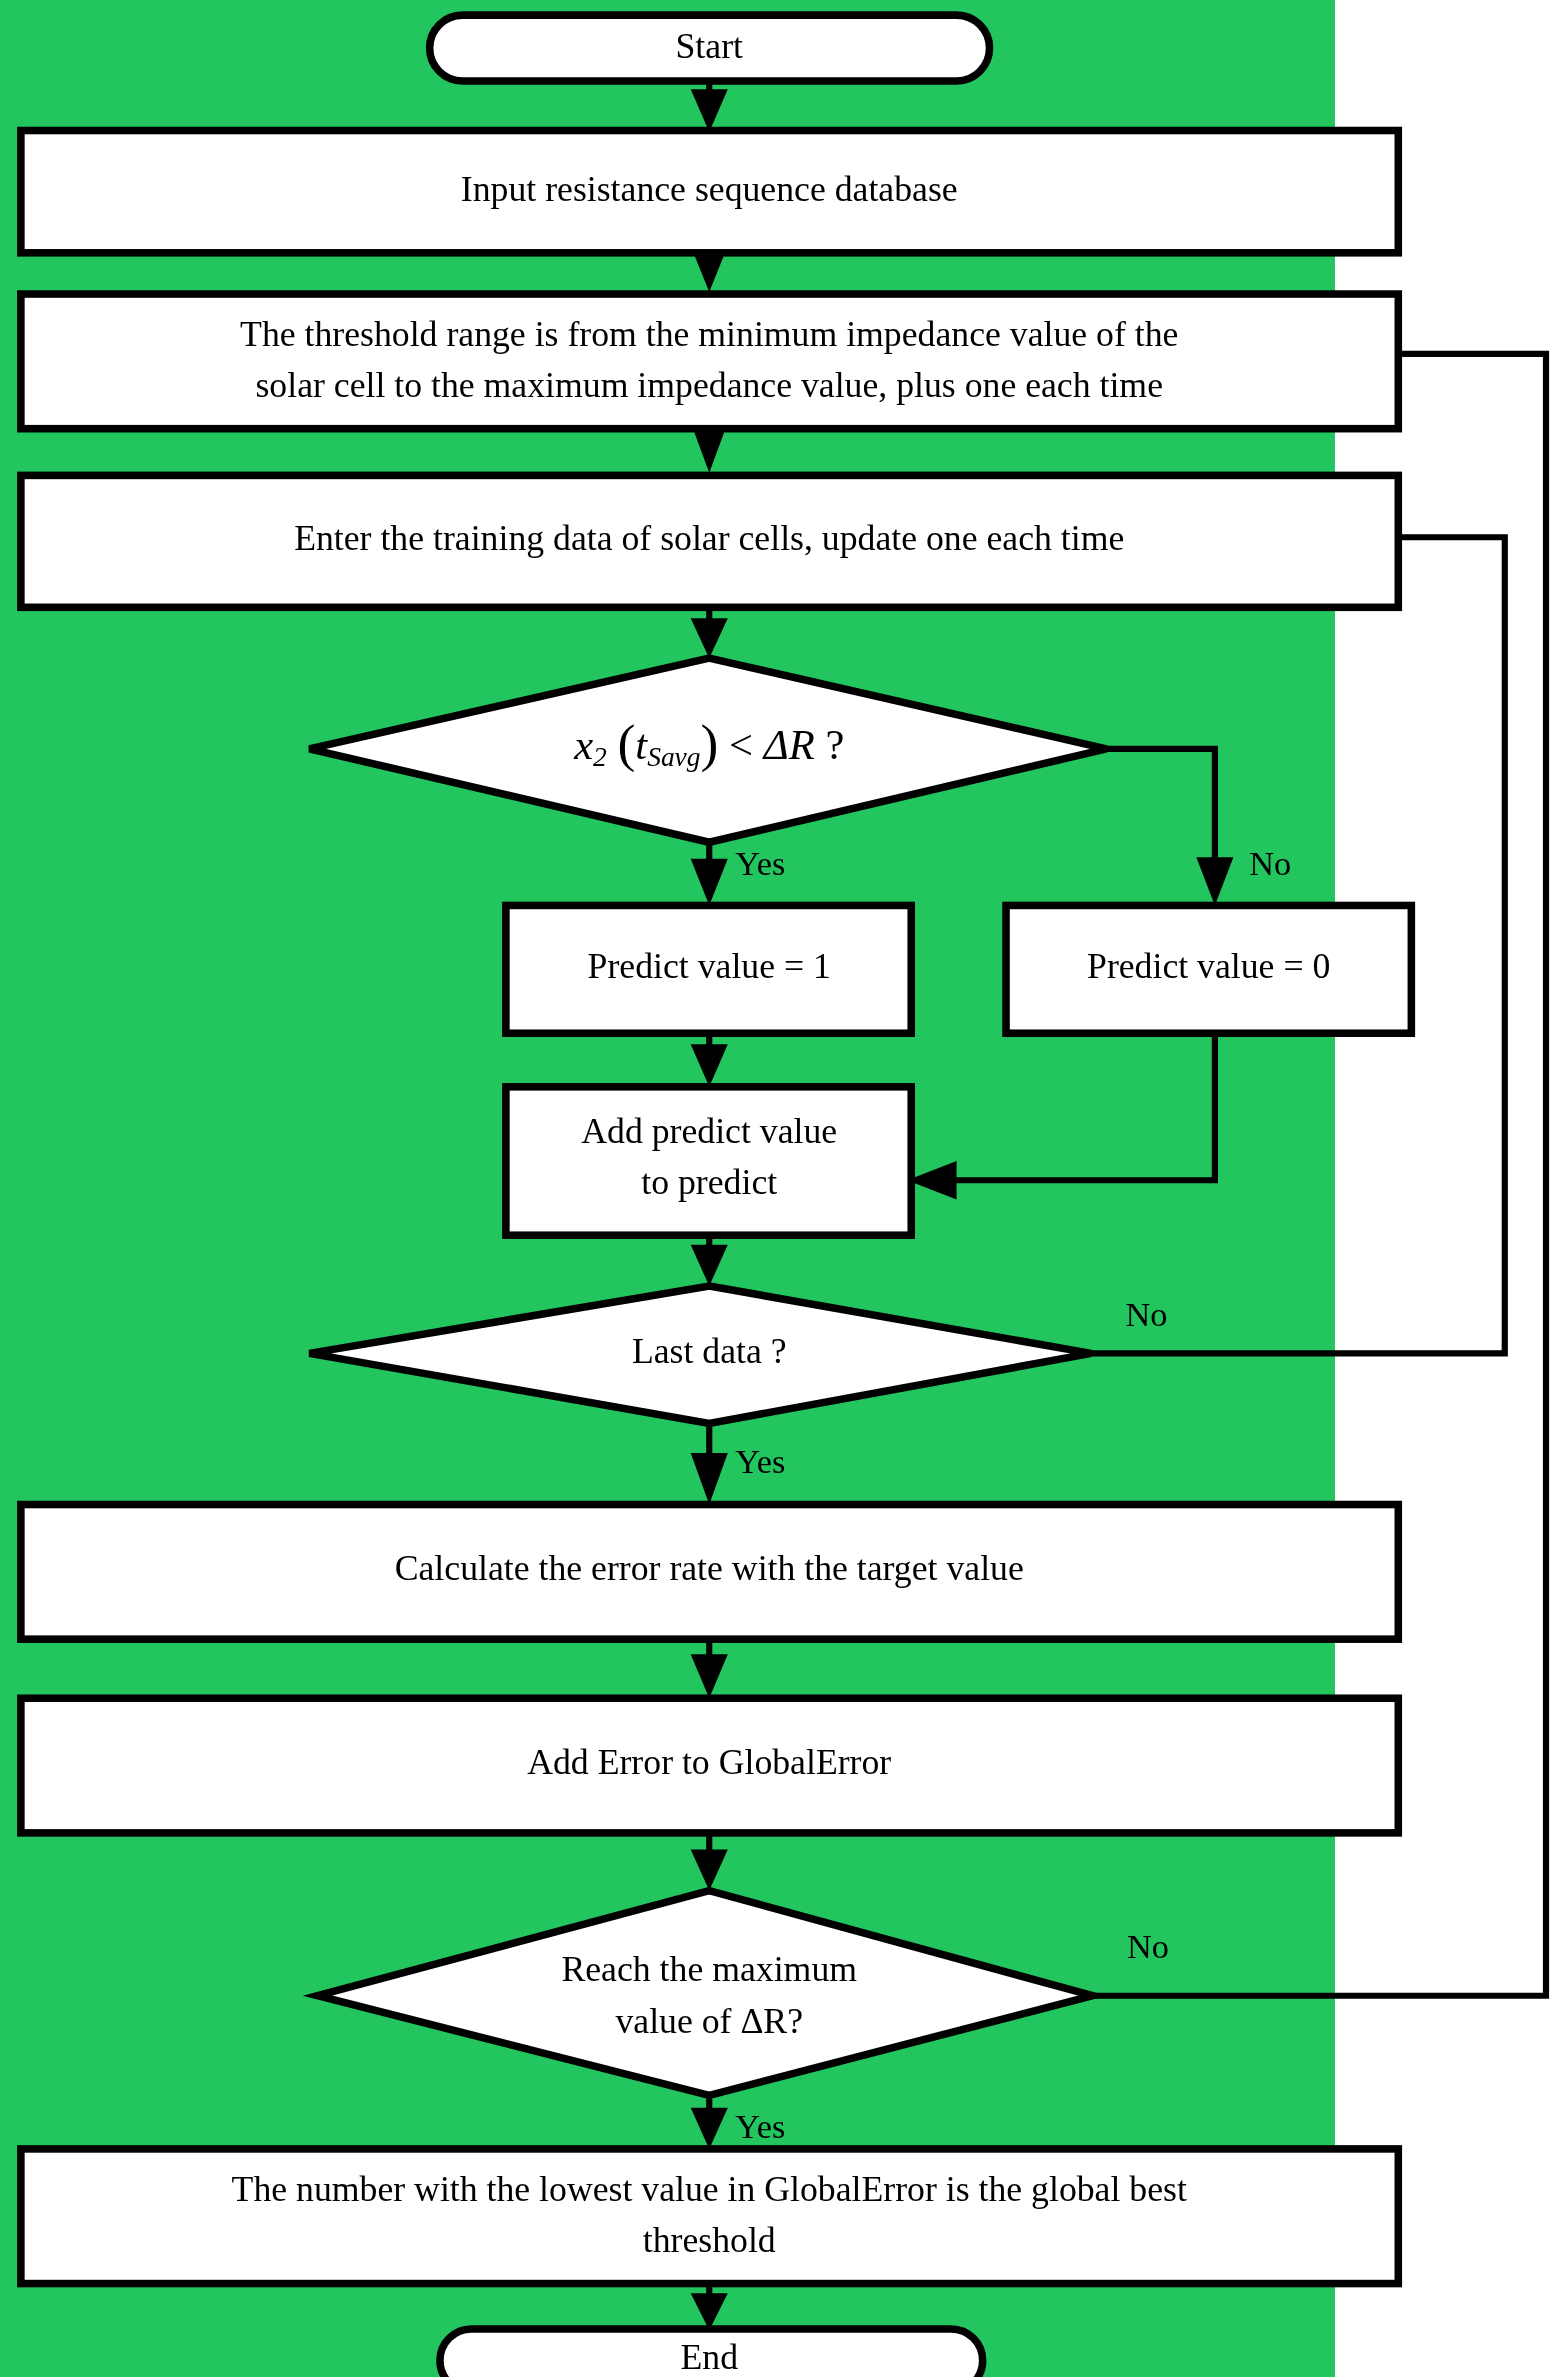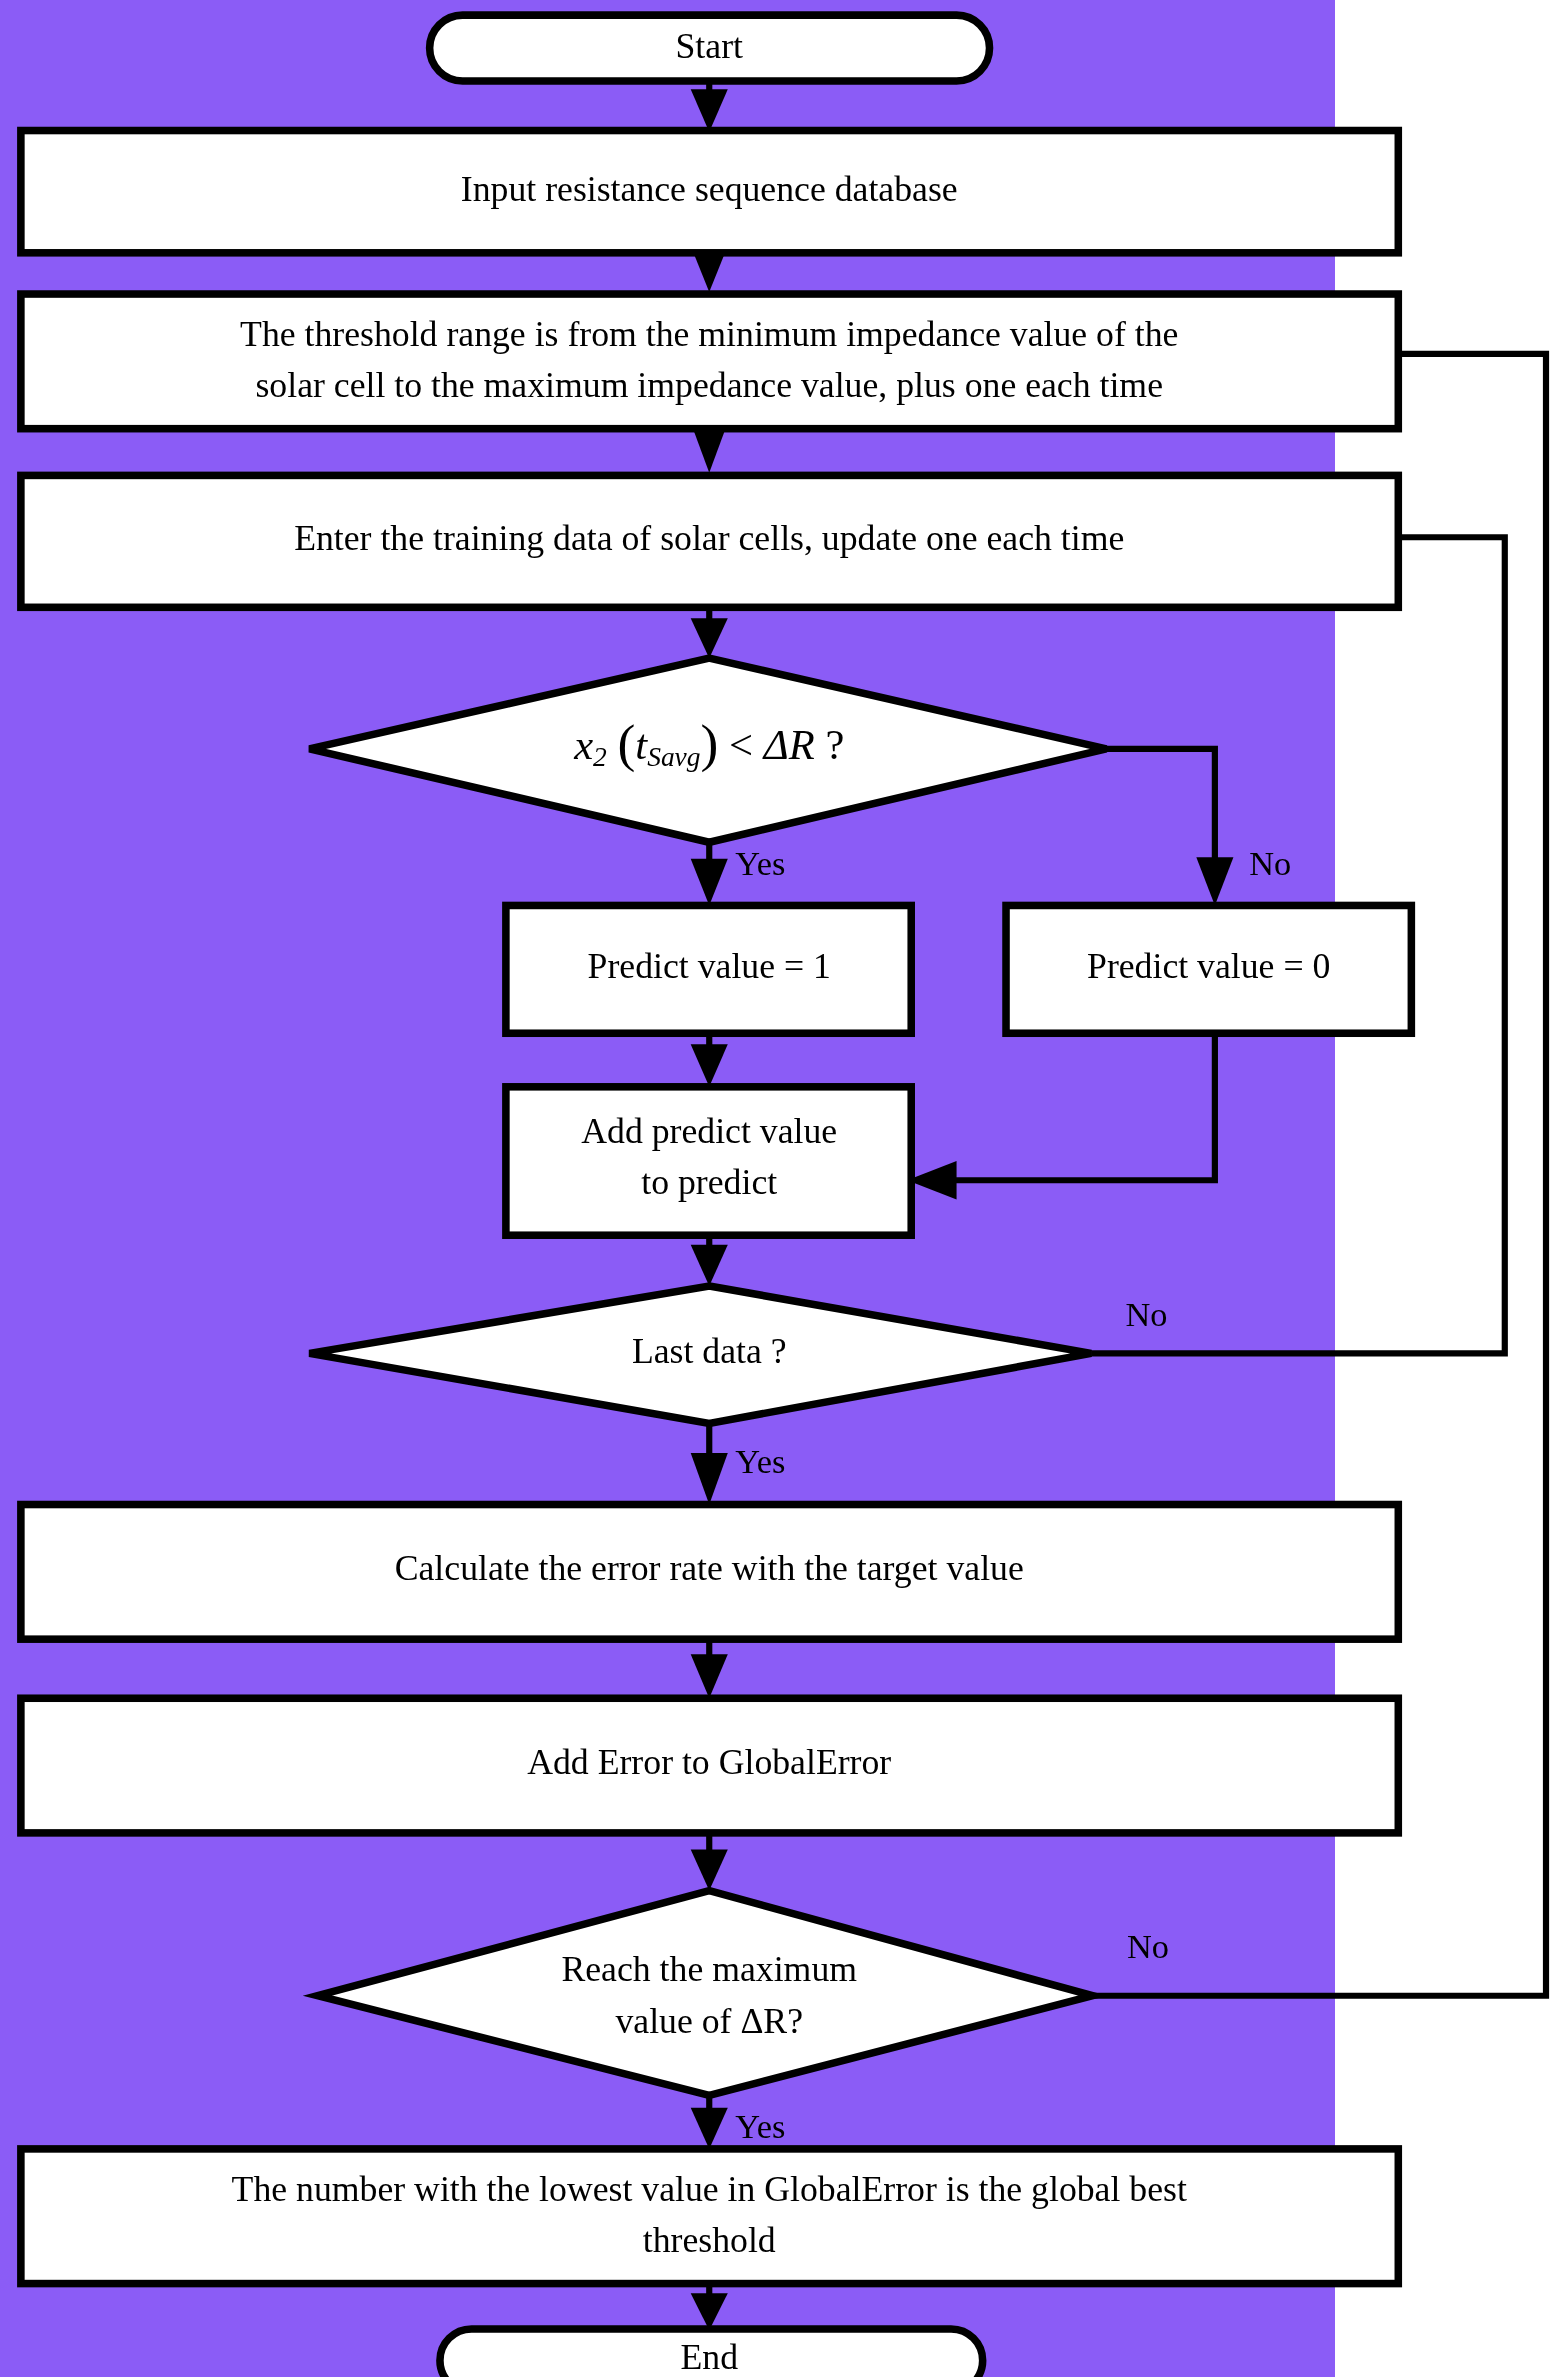--- a/index.html
+++ b/index.html
@@ -4,21 +4,21 @@
 <style>
   html, body {
     margin: 0;
     padding: 0;
     background: #ffffff;
   }
   #flow-root {
     position: relative;
     width: 1335px;
     height: 2377px;
-    background: #8b5cf6;
+    background: #22c55e;
     font-family: "Liberation Serif", "DejaVu Serif", serif;
   }
   svg#flow-svg {
     position: absolute;
     inset: 0;
     width: 1560px;
     height: 2377px;
     display: block;
   }
   .shape-outline {

